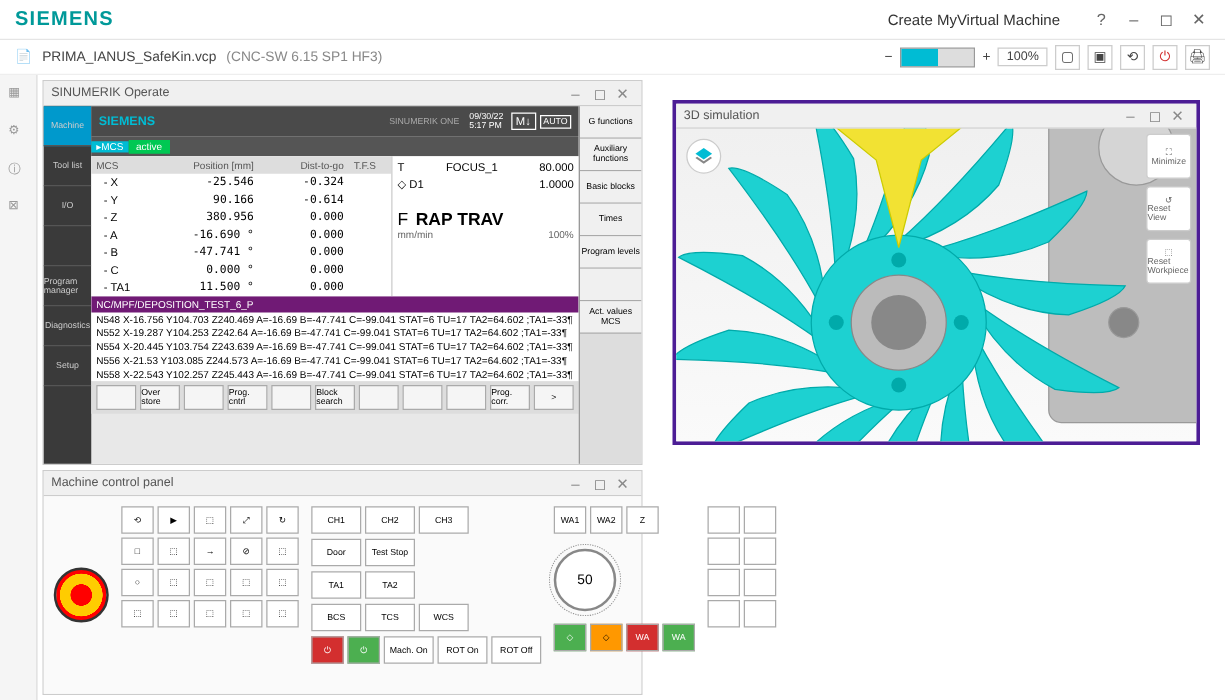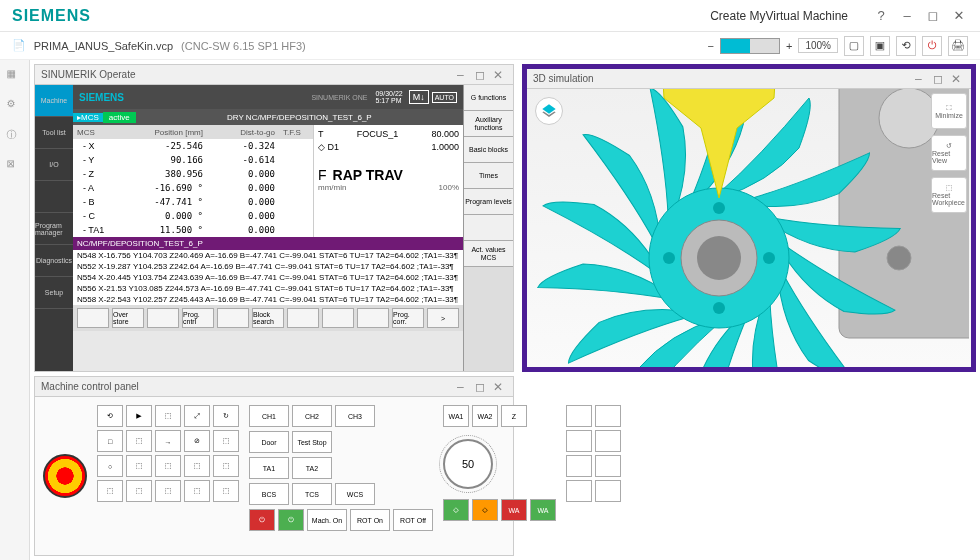--- a/index.html
+++ b/index.html
@@ -50,21 +50,21 @@
 .tfs-row{display:flex;justify-content:space-between;margin-bottom:3px}
 .rap{font-size:14px;font-weight:bold;margin-top:12px}
 .nc-list{background:#fff;font-size:8px;font-family:monospace;overflow:hidden}
 .nc-hdr{background:#701a75;color:#fff;padding:2px 4px;font-size:8px}
 .nc-row{padding:1px 4px;white-space:nowrap;overflow:hidden}
 .nc-row.hl{background:#7fd4e8}
 .hmi-bot{height:26px;background:#ddd;display:flex;align-items:center;gap:3px;padding:0 4px}
 .hmi-bbtn{width:38px;height:20px;background:#f5f5f5;border:1px solid #aaa;font-size:7px;display:flex;align-items:center;justify-content:center;cursor:pointer}
 .hmi-right{width:50px;background:#ddd;display:flex;flex-direction:column;border-left:1px solid #999}
 .hmi-rbtn{height:26px;border-bottom:1px solid #aaa;font-size:7px;display:flex;align-items:center;justify-content:center;cursor:pointer;background:#f0f0f0;text-align:center;line-height:1.1}
-.sim3d{flex:1;border:5px solid #4c1d95;margin:4px;display:flex;flex-direction:column;position:relative}
+.sim3d{flex:1;border:3px solid #4c1d95;margin:20px;display:flex;flex-direction:column;position:relative}
 .sim-view{flex:1;background:linear-gradient(180deg,#f0f0f0,#fafafa);position:relative;overflow:hidden}
 .sim-icons{position:absolute;right:4px;top:4px;display:flex;flex-direction:column;gap:6px}
 .sim-icon{width:36px;height:36px;background:#fff;border:1px solid #ccc;border-radius:3px;display:flex;flex-direction:column;align-items:center;justify-content:center;cursor:pointer;font-size:7px;color:#666}
 .layers-btn{position:absolute;left:8px;top:8px;width:28px;height:28px;background:#fff;border:1px solid #ccc;border-radius:50%;display:flex;align-items:center;justify-content:center;cursor:pointer}
 .mcp{height:180px;border:1px solid #ccc;margin:0 4px 4px 4px;display:flex;flex-direction:column}
 .mcp-body{flex:1;background:#fafafa;display:flex;padding:8px;gap:10px}
 .estop{width:44px;height:44px;border-radius:50%;background:radial-gradient(circle,#ff0000 30%,#ffcc00 31%,#ffcc00 60%,#ff0000 61%);border:2px solid #333;cursor:pointer}
 .mcp-grid{display:grid;grid-template-columns:repeat(5,26px);gap:3px}
 .mcp-btn{width:26px;height:22px;background:#fff;border:1px solid #aaa;font-size:7px;display:flex;align-items:center;justify-content:center;cursor:pointer}
 .mcp-wide{width:40px;height:22px;background:#fff;border:1px solid #aaa;font-size:7px;display:flex;align-items:center;justify-content:center;cursor:pointer}
@@ -143,21 +143,20 @@
               <span class="brand2">SIEMENS</span>
               <div class="spacer"></div>
               <span style="font-size:7px;color:#aaa">SINUMERIK ONE</span>
               <span style="margin-left:8px;font-size:7px"><span>09/30/22</span><br><span>5:17 PM</span></span>
               <span style="margin-left:6px;border:1px solid #fff;padding:1px 3px">M↓</span>
               <span style="margin-left:3px;border:1px solid #fff;padding:1px 2px;font-size:7px">AUTO</span>
             </div>
             <div class="hmi-sub">
               <span style="padding:0 4px;background:#00bcd4">▸MCS</span>
               <span class="active">active</span>
-              <span class="prog">DRY NC/MPF/DEPOSITION_TEST_6_P</span>
             </div>
             <div class="pos-area">
               <div class="pos-table">
                 <div class="pos-hdr">
                   <span>MCS</span>
                     <span>Position [mm]</span>
                     <span>Dist-to-go</span>
                     <span>T.F.S</span>
                 </div>
                 <div id="axes">

